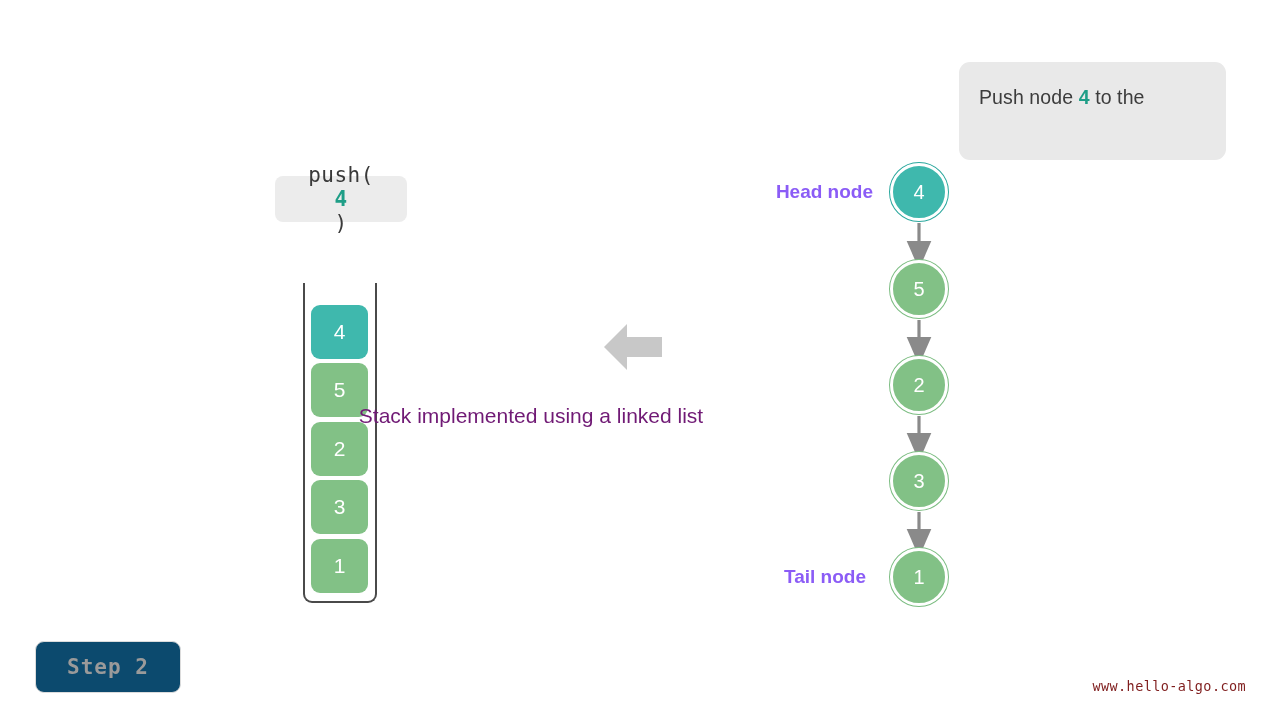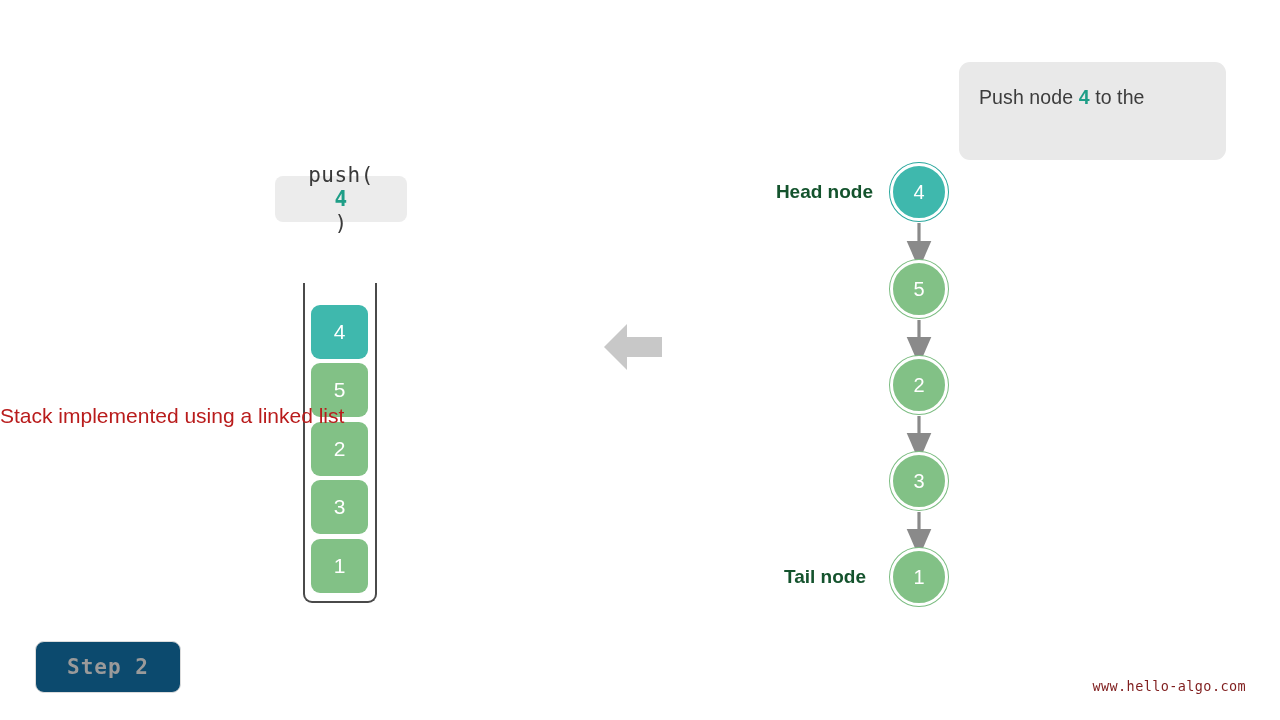--- a/index.html
+++ b/index.html
@@ -115,23 +115,23 @@
     width: 62px;
     height: 62px;
   }
 
   
   #caption {
     position: absolute;
     left: 0;
     top: 404px;
     width: 1062px;
-    text-align: left;
-    font-size: 21px;
-    color: #b91c1c;
+    text-align: center;
+    font-size: 21px;
+    color: #701a75;
   }
   #caption .cap-inner {
     display: inline-block;
     transform: translateX(0px);
   }
 
   
   #linked-list {
     position: absolute;
     left: 0;
@@ -159,21 +159,21 @@
     border-radius: 50%;
     box-sizing: border-box;
     border: 2.5px solid transparent;
   }
 
   
   .endpoint-label {
     position: absolute;
     font-size: 19px;
     font-weight: bold;
-    color: #14532d;
+    color: #8b5cf6;
     white-space: nowrap;
     text-align: right;
   }
   #head-label { left: 620px; top: 181px; width: 253px; }
   #tail-label { left: 620px; top: 566px; width: 246px; }
 
   
   #step-badge {
     position: absolute;
     left: 35px;

